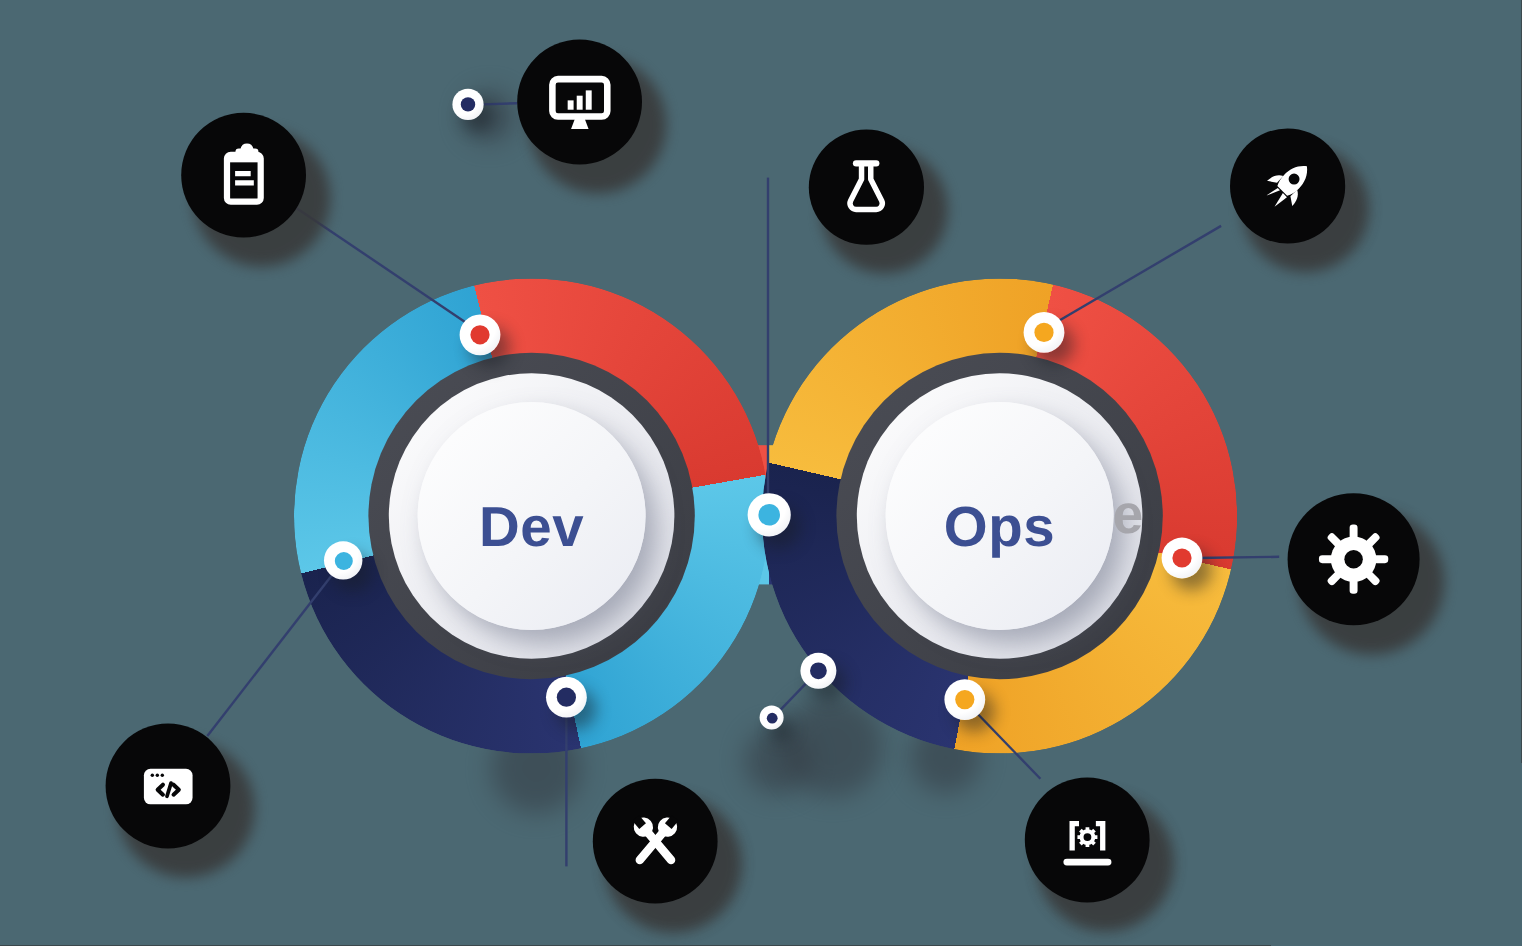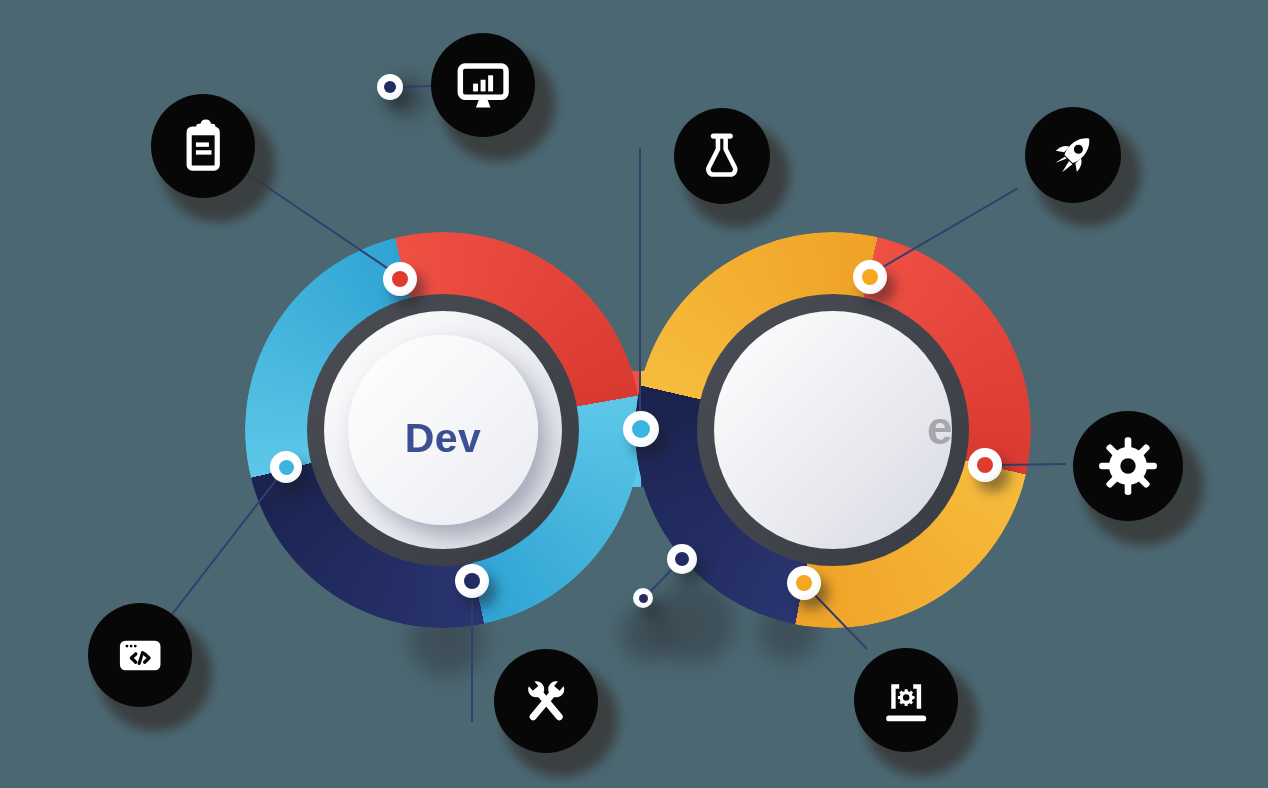--- a/index.html
+++ b/index.html
@@ -34,21 +34,21 @@
   
   .hub{position:absolute;z-index:6;}
   .rim{position:absolute;left:0;top:0;width:272px;height:272px;border-radius:50%;
        background:linear-gradient(135deg,#4b4d55,#3a3c43);}
   .white-circle{position:absolute;left:17px;top:17px;width:238px;height:238px;border-radius:50%;
        background:linear-gradient(135deg,#ffffff 0%,#e7e8ee 65%,#d6d8e1 100%);}
   .inner-circle{position:absolute;left:41px;top:41px;width:190px;height:190px;border-radius:50%;
        background:linear-gradient(135deg,#ffffff 0%,#f4f5f8 55%,#e9ebf2 100%);
        box-shadow:9px 11px 20px rgba(110,115,135,.5);
        display:flex;align-items:center;justify-content:center;}
-  .hub-label{font-size:41px;font-weight:700;color:var(--label-text,#3c4f92);letter-spacing:.5px;margin-top:16px;}
+  .hub-label{font-size:47px;font-weight:700;color:var(--label-text,#3c4f92);letter-spacing:.5px;margin-top:16px;}
   .stray-letter{position:absolute;z-index:7;font-size:46px;font-weight:700;
        color:var(--stray-letter-color,#a6a6ac);}
   
   .cline{position:absolute;height:2px;background:var(--line,#333f6e);
          transform-origin:0 50%;z-index:5;}
   
   .marker{position:absolute;border-radius:50%;z-index:10;
       background:radial-gradient(circle at 35% 30%,#ffffff 55%,#e4e6ec 100%);
       box-shadow:8px 10px 12px rgba(25,28,35,.45);
       display:flex;align-items:center;justify-content:center;}
@@ -85,20 +85,23 @@
     <div class="rim"></div>
     <div class="white-circle"></div>
     <div class="inner-circle">
       <span class="hub-label">Dev</span>
     </div>
   </div>
 
   <div class="hub" style="left:697px;top:294px;width:272px;height:272px;">
     <div class="rim"></div>
     <div class="white-circle"></div>
+    <div class="inner-circle">
+      <span class="hub-label">Ops</span>
+    </div>
   </div>
 
   <span class="stray-letter" style="left:927px;top:401px;">e</span>
 
   <div id="line-layer">
       <div class="cline" style="left: 403px; top: 86px; width: 28.0179px; transform: rotate(-2.04541deg);"></div>
       <div class="cline" style="left: 242px; top: 169px; width: 185.828px; transform: rotate(34.0321deg);"></div>
       <div class="cline" style="left: 640px; top: 147px; width: 263px; transform: rotate(90deg);"></div>
       <div class="cline" style="left: 283px; top: 470px; width: 179.622px; transform: rotate(127.763deg);"></div>
       <div class="cline" style="left: 472px; top: 589px; width: 132px; transform: rotate(90deg);"></div>

